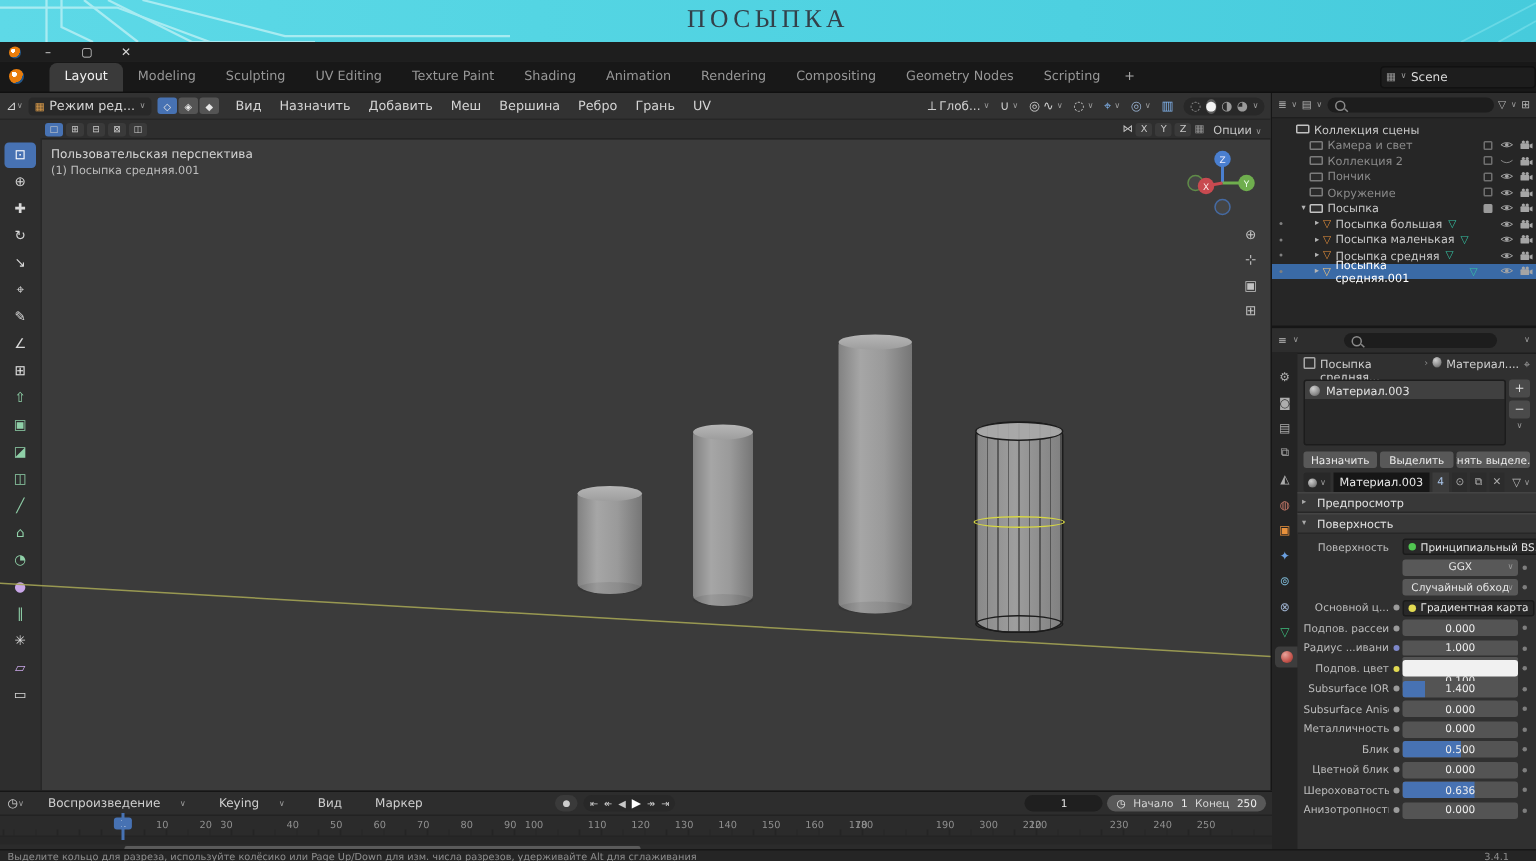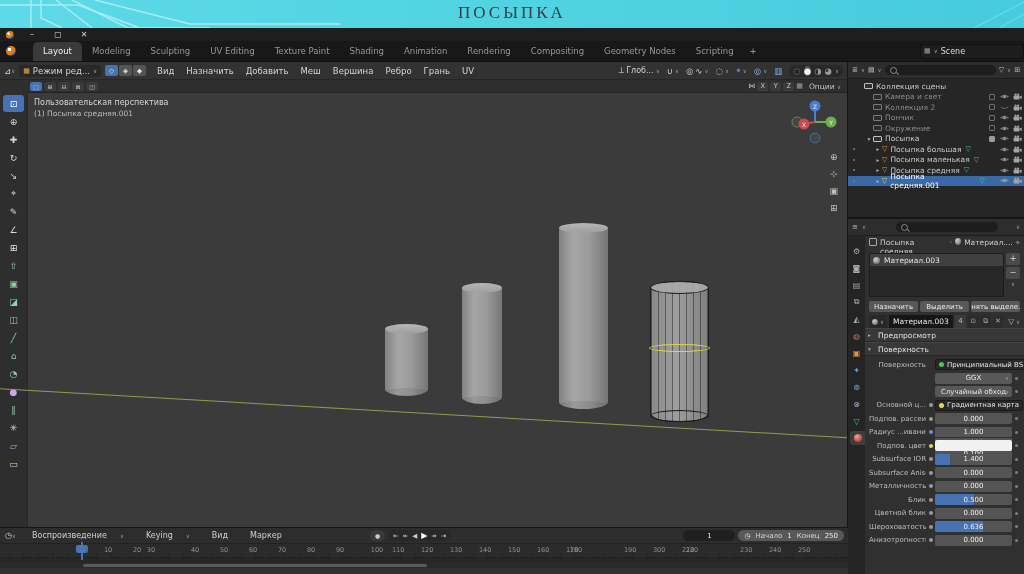--- a/index.html
+++ b/index.html
@@ -964,21 +964,21 @@
         <span class="rl cur" style="left: 82px;">1</span>
         <span class="rl" style="left: 108.1px;">10</span>
         <span class="rl" style="left: 137.1px;">20</span>
         <span class="rl" style="left: 151px;">30</span>
         <span class="rl" style="left: 195.1px;">40</span>
         <span class="rl" style="left: 224.1px;">50</span>
         <span class="rl" style="left: 253.1px;">60</span>
         <span class="rl" style="left: 282.1px;">70</span>
         <span class="rl" style="left: 311.1px;">80</span>
         <span class="rl" style="left: 340.1px;">90</span>
-        <span class="rl" style="left: 377px;">100</span>
+        <span class="rl" style="left: 356px;">100</span>
         <span class="rl" style="left: 398.1px;">110</span>
         <span class="rl" style="left: 427.1px;">120</span>
         <span class="rl" style="left: 456.1px;">130</span>
         <span class="rl" style="left: 485.1px;">140</span>
         <span class="rl" style="left: 514.1px;">150</span>
         <span class="rl" style="left: 543.1px;">160</span>
         <span class="rl" style="left: 572.1px;">170</span>
         <span class="rl" style="left: 576px;">180</span>
         <span class="rl" style="left: 630.1px;">190</span>
         <span class="rl" style="left: 659.1px;">300</span>
@@ -988,13 +988,17 @@
         <span class="rl" style="left: 775.1px;">240</span>
         <span class="rl" style="left: 804.1px;">250</span>
       </div>
     <div id="tl-track"></div>
     <div id="playhead"></div>
     <div id="tl-scroll">
         <div class="thumb"></div>
       </div>
   </div>
 
+  <div id="statusbar">
+    <span id="sb-hint">Выделите кольцо для разреза, используйте колёсико или Page Up/Down для изм. числа разрезов, удерживайте Alt для сглаживания</span>
+    <span id="sb-version">3.4.1</span>
+  </div>
 </div>
 
 </body></html>

